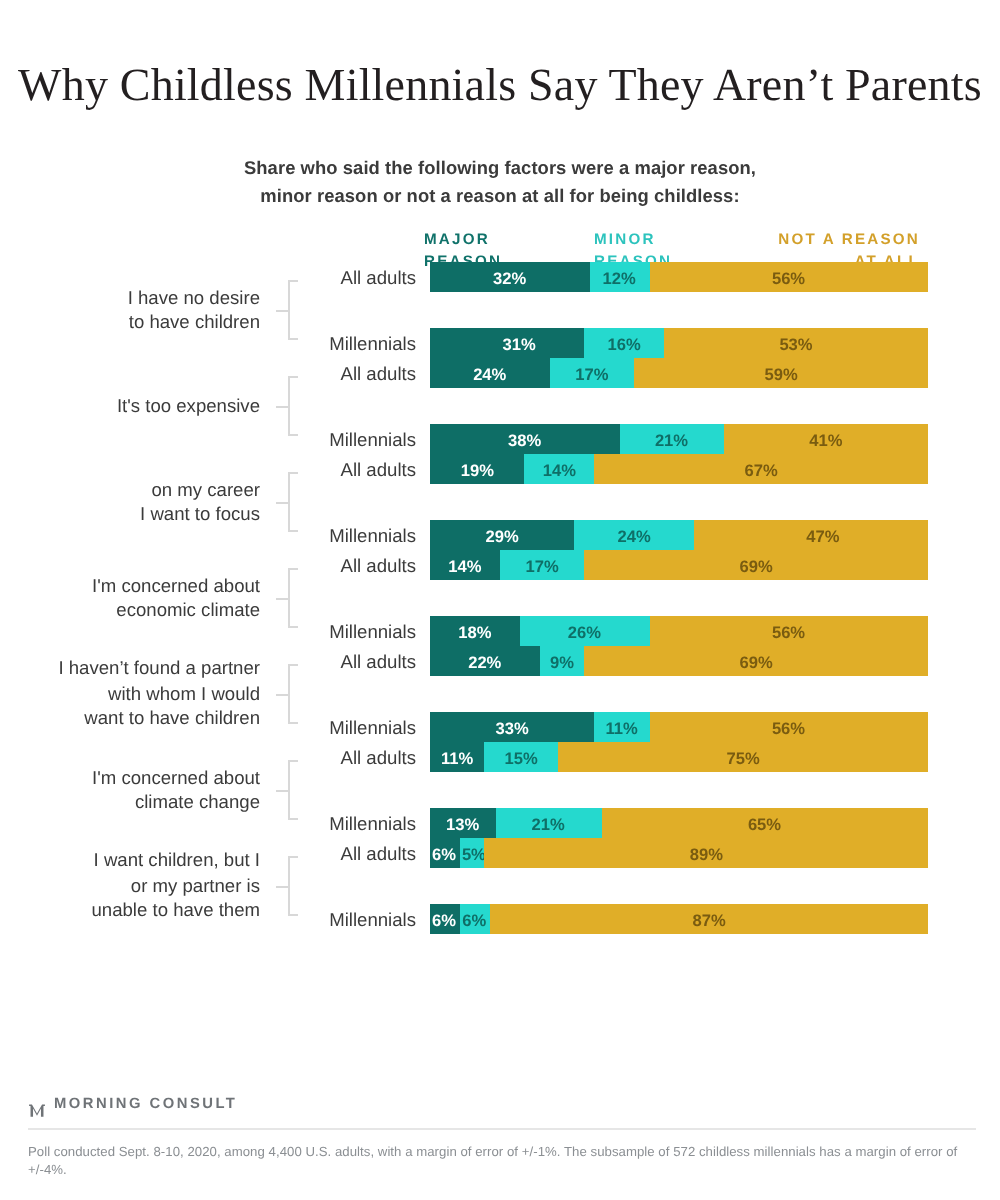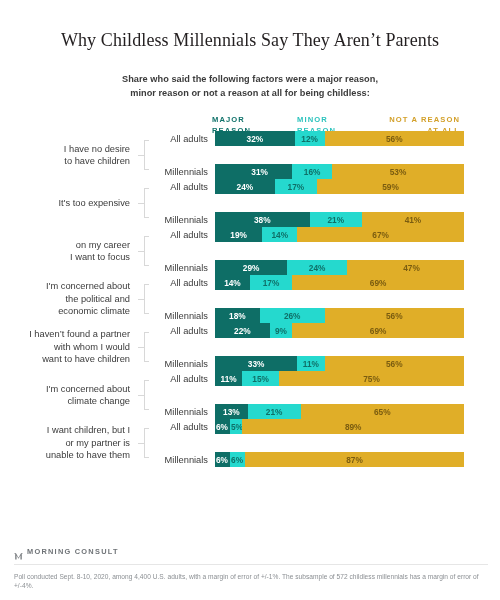--- a/index.html
+++ b/index.html
@@ -17,21 +17,21 @@
   .page {
     width: 500px;
     height: 600px;
     position: relative;
     box-sizing: border-box;
   }
 
   
   .title {
     font-family: "Liberation Serif", serif;
-    font-size: 18px;
+    font-size: 23px;
     color: #231f20;
     text-align: center;
     letter-spacing: .1px;
     margin: 0;
     padding-top: 30px;
     font-weight: normal;
   }
 
   
   .subtitle {
@@ -319,21 +319,20 @@
               <div class="seg seg-major" style="width: 29%;">29%</div>
               <div class="seg seg-minor" style="width: 24%;">24%</div>
               <div class="seg seg-notat" style="width: 47%; padding-left: 12px;">47%</div>
             </div>
           </div>
         </div>
       </div>
       <div class="group">
         <div class="group-label">
           <span>I'm concerned about</span>
-          <span>the political and</span>
           <span>economic climate</span>
         </div>
         <div class="bracket">
           <span class="vline"></span>
           <span class="tl"></span>
           <span class="bl"></span>
           <span class="mid"></span>
         </div>
         <div class="rows">
           <div class="row">

